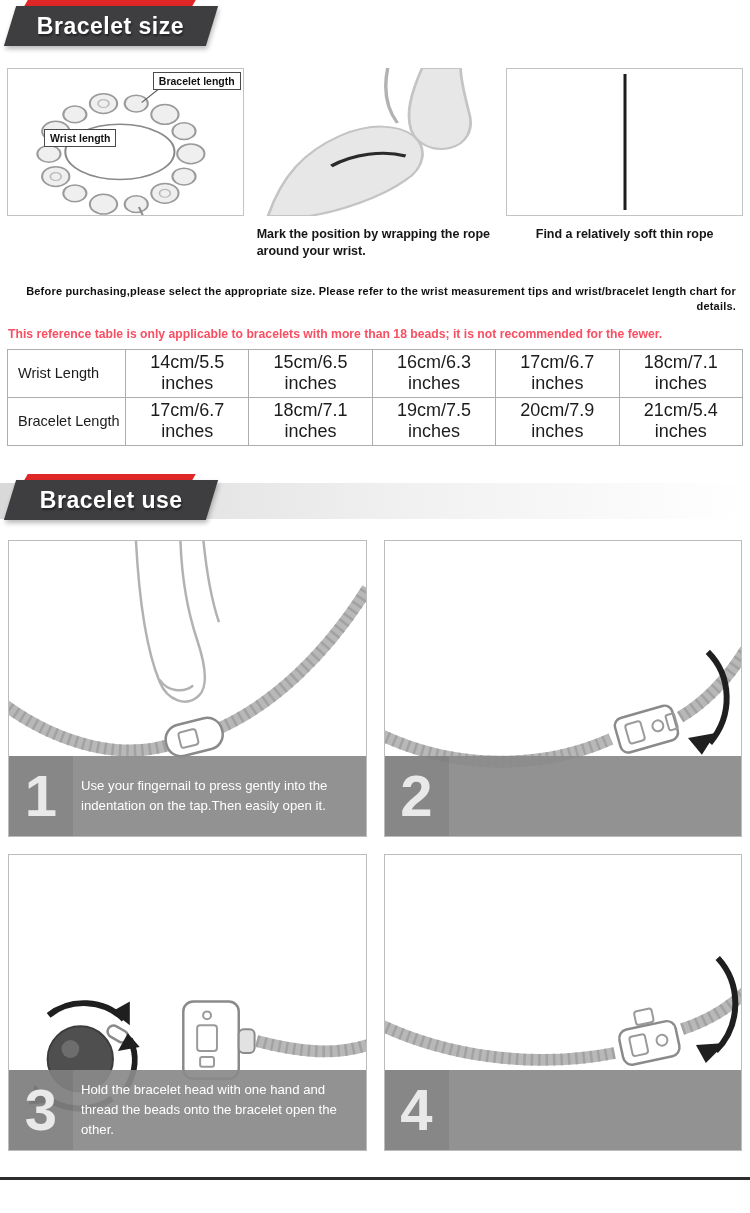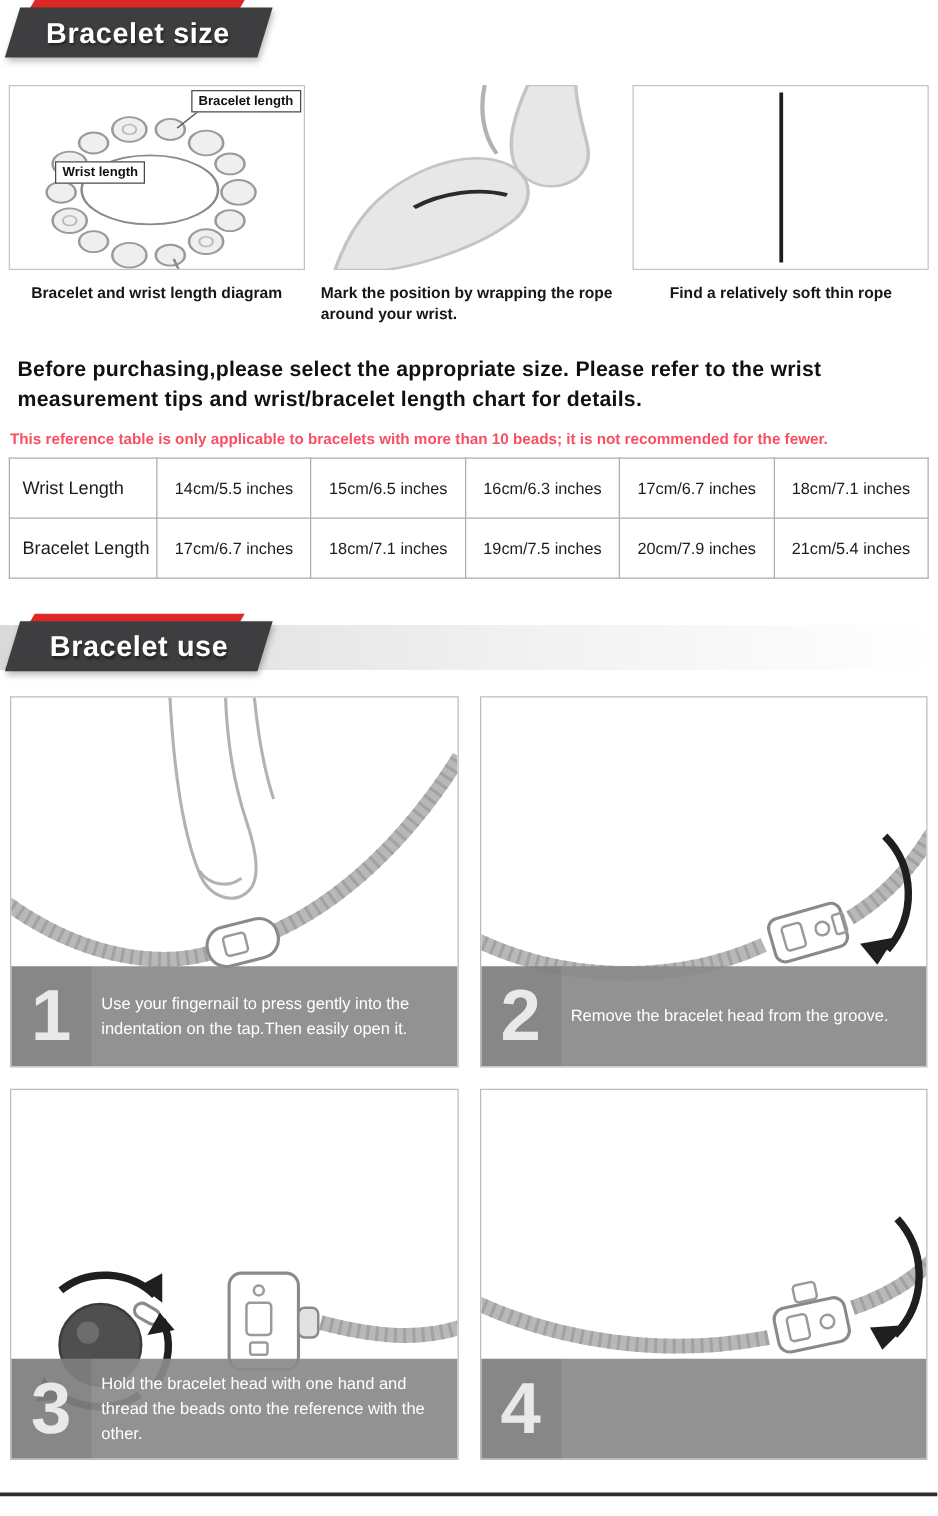--- a/index.html
+++ b/index.html
@@ -33,26 +33,26 @@
   .fig-cap { margin-top:10px; font-size:12.5px; font-weight:bold; color:#161616; line-height:1.35; }
   .fig-cap.center { text-align:center; }
   .rope-line { position:absolute; left:50%; top:5px; bottom:5px; width:3px;
     background:#1c1c1c; transform:translateX(-50%); }
   .fig1-label { position:absolute; border:1px solid #4a4a4a; background:#fff;
     font-size:10.5px; font-weight:bold; padding:2px 5px; white-space:nowrap; }
   .lbl-bracelet { top:3px; right:2px; }
   .lbl-wrist { top:60px; left:36px; }
 
   
-  .intro { margin:24px 14px 4px; font-size:17px; font-weight:bold; line-height:1.42; letter-spacing:.2px; }
+  .intro { margin:24px 14px 4px; font-size:11px; font-weight:bold; line-height:1.42; letter-spacing:.2px;text-align:right; }
   .note { margin:12px 8px 6px; font-size:12.2px; font-weight:bold; color:var(--note-red,#f84f63); }
 
   
   .size-table { border-collapse:collapse; margin:8px 7px 0; width:736px; table-layout:fixed; }
-  .size-table td { border:1px solid #adadad; height:48px; font-size:13px;
+  .size-table td { border:1px solid #adadad; height:48px; font-size:18px;
     text-align:center; padding:2px; color:#1c1c1c; }
   .size-table td.rowlabel { text-align:left; padding-left:10px; font-size:14.5px; width:118px; }
 
   
   .use-section { margin-top:28px; }
   .use-grid { margin:16px 8px 0; display:grid; grid-template-columns:1fr 1fr; gap:17px; }
   .panel { position:relative; border:1px solid #bcbcbc; height:297px; overflow:hidden; background:#fff; }
   .panel svg.illus { position:absolute; inset:0; width:100%; height:100%; }
   .band { position:absolute; left:0; right:0; bottom:0; display:flex; align-items:stretch;
     background:rgba(138,138,138,.93); min-height:80px; }
@@ -111,21 +111,20 @@
             <circle cx="70" cy="35" r="4" fill="none" stroke="#bbb" stroke-width="1.2"></circle>
             <circle cx="35" cy="109" r="4" fill="none" stroke="#bbb" stroke-width="1.2"></circle>
             <circle cx="115" cy="126" r="4" fill="none" stroke="#bbb" stroke-width="1.2"></circle>
             <line x1="118" y1="12" x2="98" y2="34" stroke="#555" stroke-width="1"></line>
             <line x1="96" y1="140" x2="100" y2="152" stroke="#8a8a8a" stroke-width="1.5"></line>
             <circle cx="101" cy="155" r="4" fill="#efefef" stroke="#9a9a9a" stroke-width="1.5"></circle>
           </svg>
           <div class="fig1-label lbl-bracelet">Bracelet length</div>
           <div class="fig1-label lbl-wrist">Wrist length</div>
         </div>
-        <figcaption class="fig-cap center">Bracelet and wrist length diagram</figcaption>
       </figure>
 
       <figure class="fig-col">
         <div class="fig-box">
           <svg viewBox="0 0 172 148" preserveAspectRatio="none">
             <path class="sketch" d="M8 148 C 18 108 34 84 60 68 C 82 55 102 56 114 68 C 124 80 122 100 108 112 C 90 130 58 144 38 148 Z"></path>
             <path class="sketch" d="M120 0 C 112 25 108 45 112 62 C 116 76 128 84 140 80 C 152 76 158 62 154 44 C 151 28 148 12 148 0 Z"></path>
             <path class="sketch-line" d="M95 0 C 92 20 94 40 102 55"></path>
             <path d="M54 98 C 70 86 92 82 108 88" fill="none" stroke="#2a2a2a" stroke-width="3"></path>
           </svg>
@@ -137,21 +136,21 @@
         <div class="fig-box bordered">
           <div class="rope-line"></div>
         </div>
         <figcaption class="fig-cap center">Find a relatively soft thin rope</figcaption>
       </figure>
 
 
     </div>
 
     <p class="intro">Before purchasing,please select the appropriate size. Please refer to the wrist measurement tips and wrist/bracelet length chart for details.</p>
-    <p class="note">This reference table is only applicable to bracelets with more than 10 beads; it is not recommended for the fewer.</p>
+    <p class="note">This reference table is only applicable to bracelets with more than 18 beads; it is not recommended for the fewer.</p>
 
     <table class="size-table">
       <tbody>
         <tr>
           <td class="rowlabel">Wrist Length</td>
           <td>14cm/5.5 inches</td>
           <td>15cm/6.5 inches</td>
           <td>16cm/6.3 inches</td>
           <td>17cm/6.7 inches</td>
           <td>18cm/7.1 inches</td>
@@ -214,21 +213,20 @@
             <circle class="clasp-detail" cx="276" cy="190" r="5.5"></circle>
             <rect class="clasp-detail" x="286" y="182" width="9" height="16" rx="2"></rect>
           </g>
           <g>
             <path class="arrow-stroke" d="M326 112 C 350 136 352 176 328 204"></path>
             <polygon class="arrow-head" points="320,216 334,194 306,199"></polygon>
           </g>
         </svg>
         <div class="band">
           <div class="band-num">2</div>
-          <div class="band-text">Remove the bracelet head from the groove.</div>
         </div>
       </div>
 
       <div class="panel">
         <svg class="illus" viewBox="0 0 360 298" preserveAspectRatio="none">
           <circle cx="72" cy="206" r="33" fill="#4f4f4f" stroke="#3c3c3c" stroke-width="2"></circle>
           <circle cx="62" cy="196" r="9" fill="#6d6d6d"></circle>
           <g transform="rotate(30 108 182)">
             <rect class="clasp-body" x="98" y="174" width="22" height="12" rx="6"></rect>
           </g>
@@ -245,21 +243,21 @@
             <circle class="clasp-detail" cx="200" cy="162" r="4"></circle>
             <rect class="clasp-detail" x="190" y="172" width="20" height="26" rx="3"></rect>
             <rect class="clasp-detail" x="193" y="204" width="14" height="10" rx="2"></rect>
             <rect x="232" y="176" width="16" height="24" rx="5" fill="#e2e2e2" stroke="#8a8a8a" stroke-width="2"></rect>
           </g>
           <path class="rope-base" d="M250 188 C 296 200 330 202 362 192"></path>
           <path class="rope-coil" d="M250 188 C 296 200 330 202 362 192"></path>
         </svg>
         <div class="band">
           <div class="band-num">3</div>
-          <div class="band-text">Hold the bracelet head with one hand and thread the beads onto the reference with the other.</div>
+          <div class="band-text">Hold the bracelet head with one hand and thread the beads onto the bracelet open the other.</div>
         </div>
       </div>
 
       <div class="panel">
         <svg class="illus" viewBox="0 0 360 298" preserveAspectRatio="none">
           <path class="rope-base" d="M-12 168 C 60 204 150 216 232 200"></path>
           <path class="rope-coil" d="M-12 168 C 60 204 150 216 232 200"></path>
           <path class="rope-base" d="M300 176 C 330 166 350 152 364 138"></path>
           <path class="rope-coil" d="M300 176 C 330 166 350 152 364 138"></path>
           <g transform="rotate(-12 266 190)">

